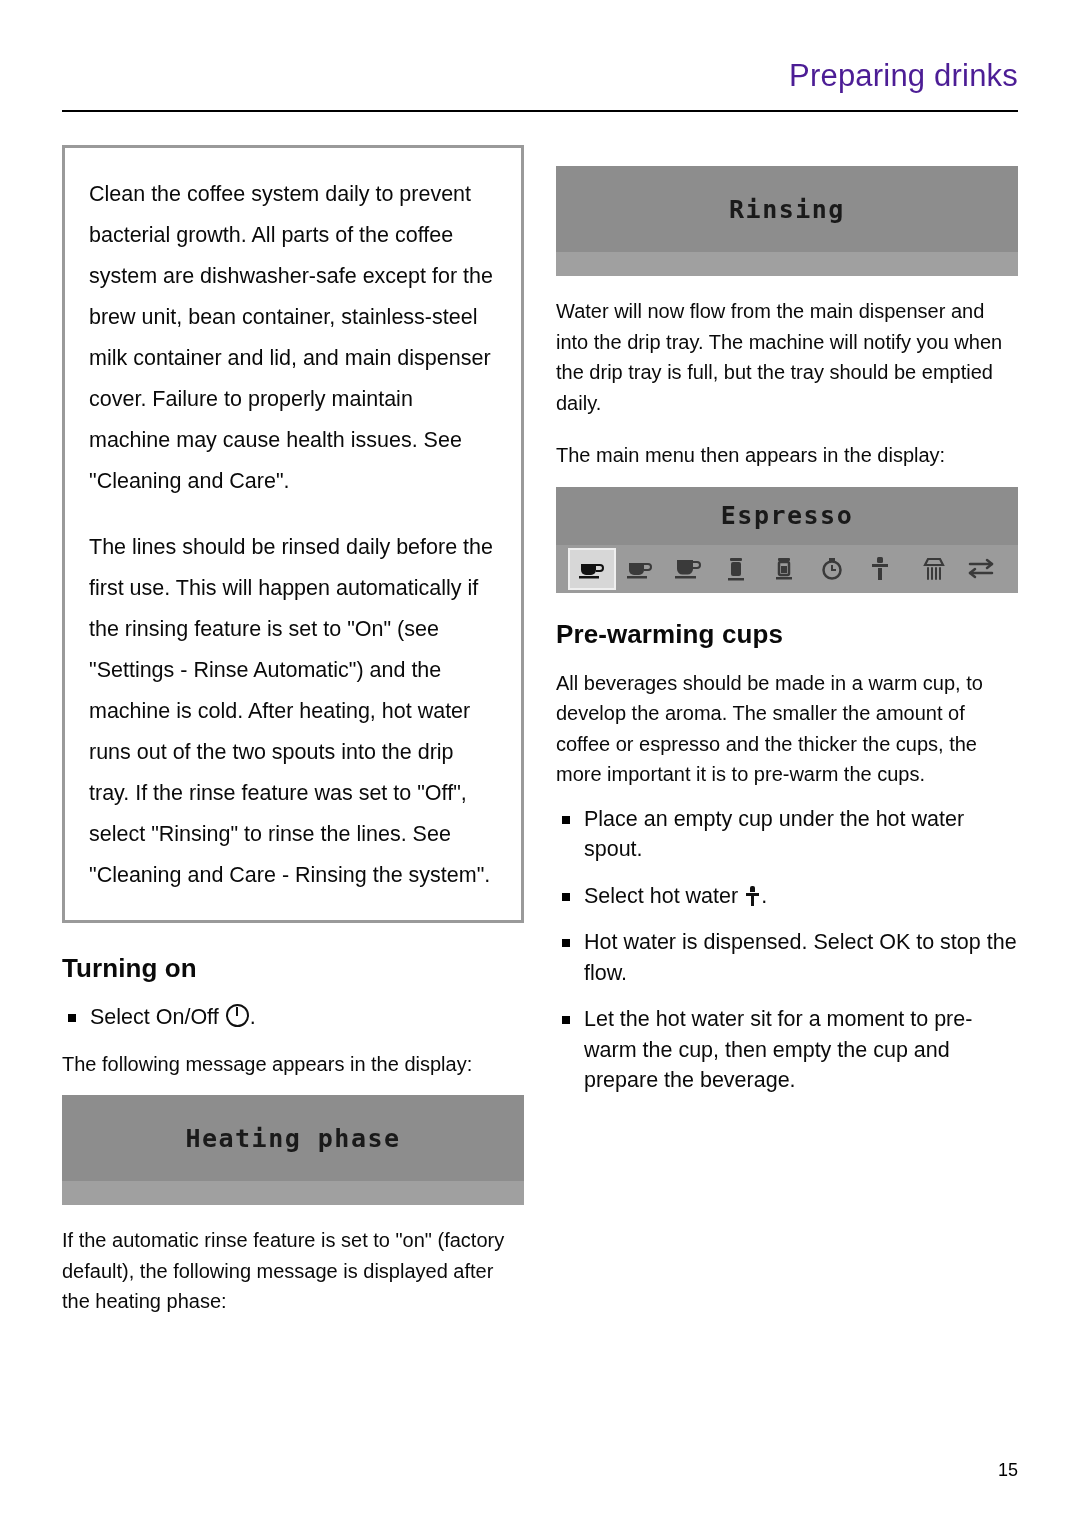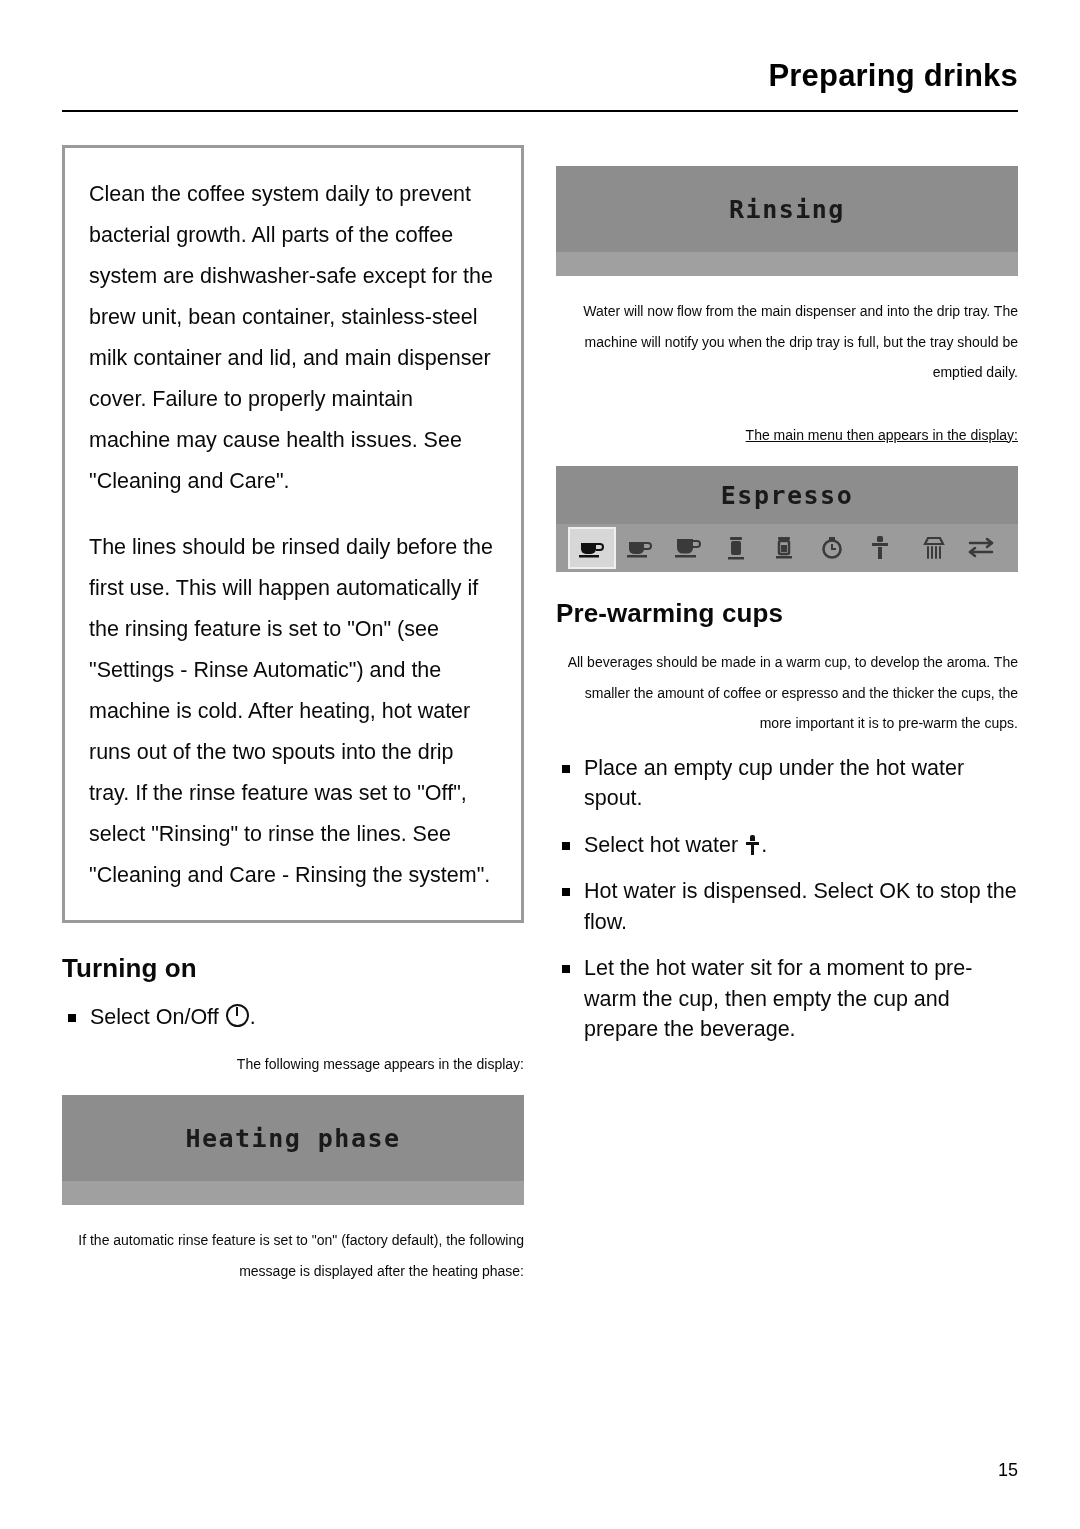--- a/index.html
+++ b/index.html
@@ -20,23 +20,23 @@
     left: 0; top: 0;
     width: 1080px;
     height: 1529px;
   }
   
   .header-title {
     position: absolute;
     right: 62px;
     top: 58px;
     font-size: 31px;
-    font-weight: bold;
+    font-weight: normal;
     letter-spacing: 0.2px;
-    color: #000000;
+    color: #4c1d95;
   }
   .header-rule {
     position: absolute;
     left: 62px;
     top: 110px;
     width: 956px;
     height: 2px;
     background: #000;
   }
   
@@ -63,27 +63,25 @@
     margin: 0;
     font-size: 21.5px;
     line-height: 41px;
   }
   .note-box p + p {
     margin-top: 25px;
   }
   
   p.body {
     margin: 0;
-    font-size: 14px;
+    font-size: 20px;
     line-height: 30.5px;
-    text-align: right;
   }
   p.body + p.body {
-    margin-top: 32px;
-    text-decoration: underline;
+    margin-top: 22px;
   }
   h2.section {
     font-size: 26px;
     font-weight: bold;
     margin: 30px 0 18px 0;
     letter-spacing: 0.1px;
   }
   h2.section.first {
     margin-top: 26px;
   }

